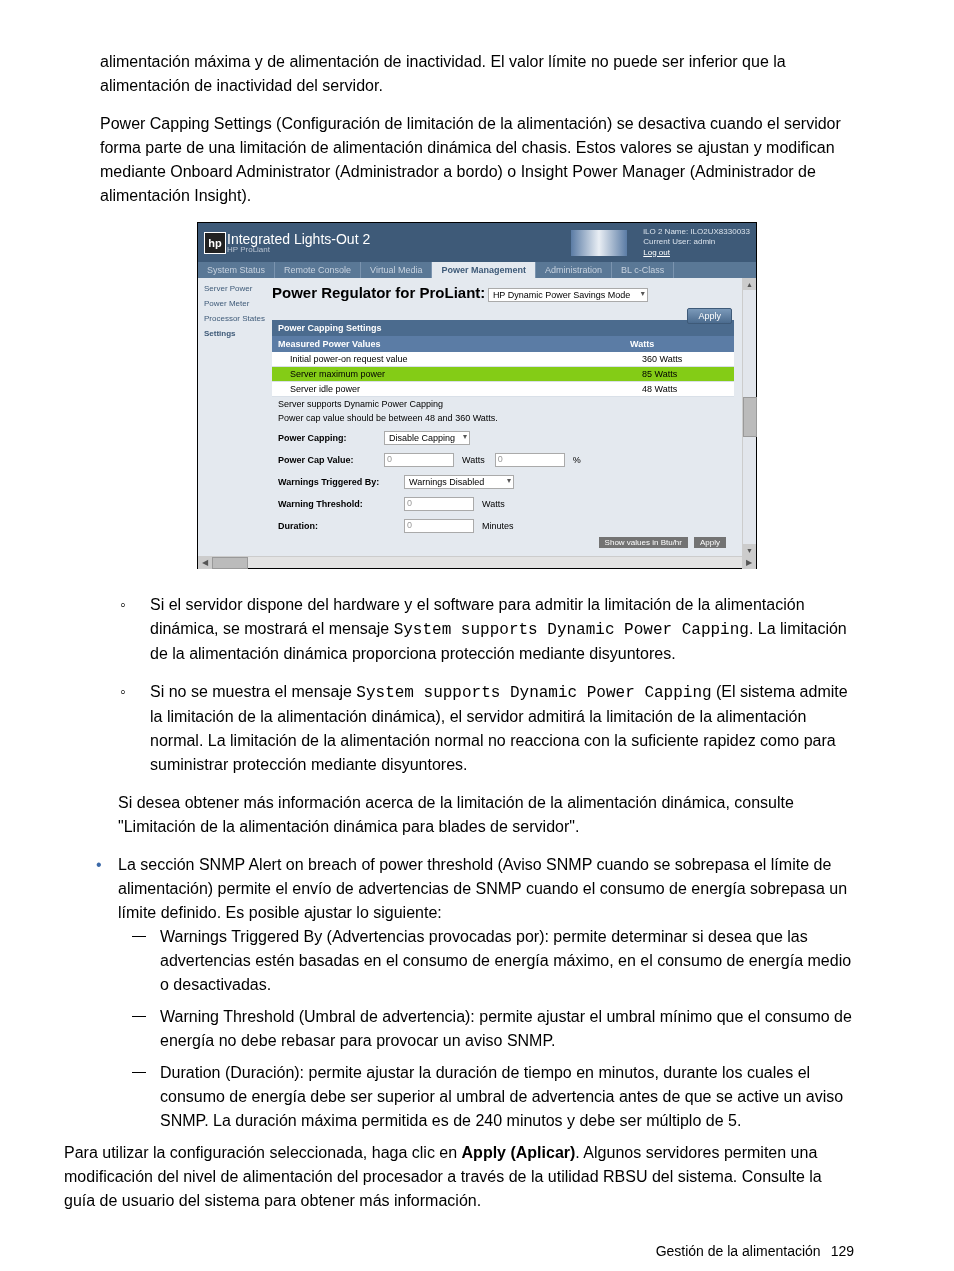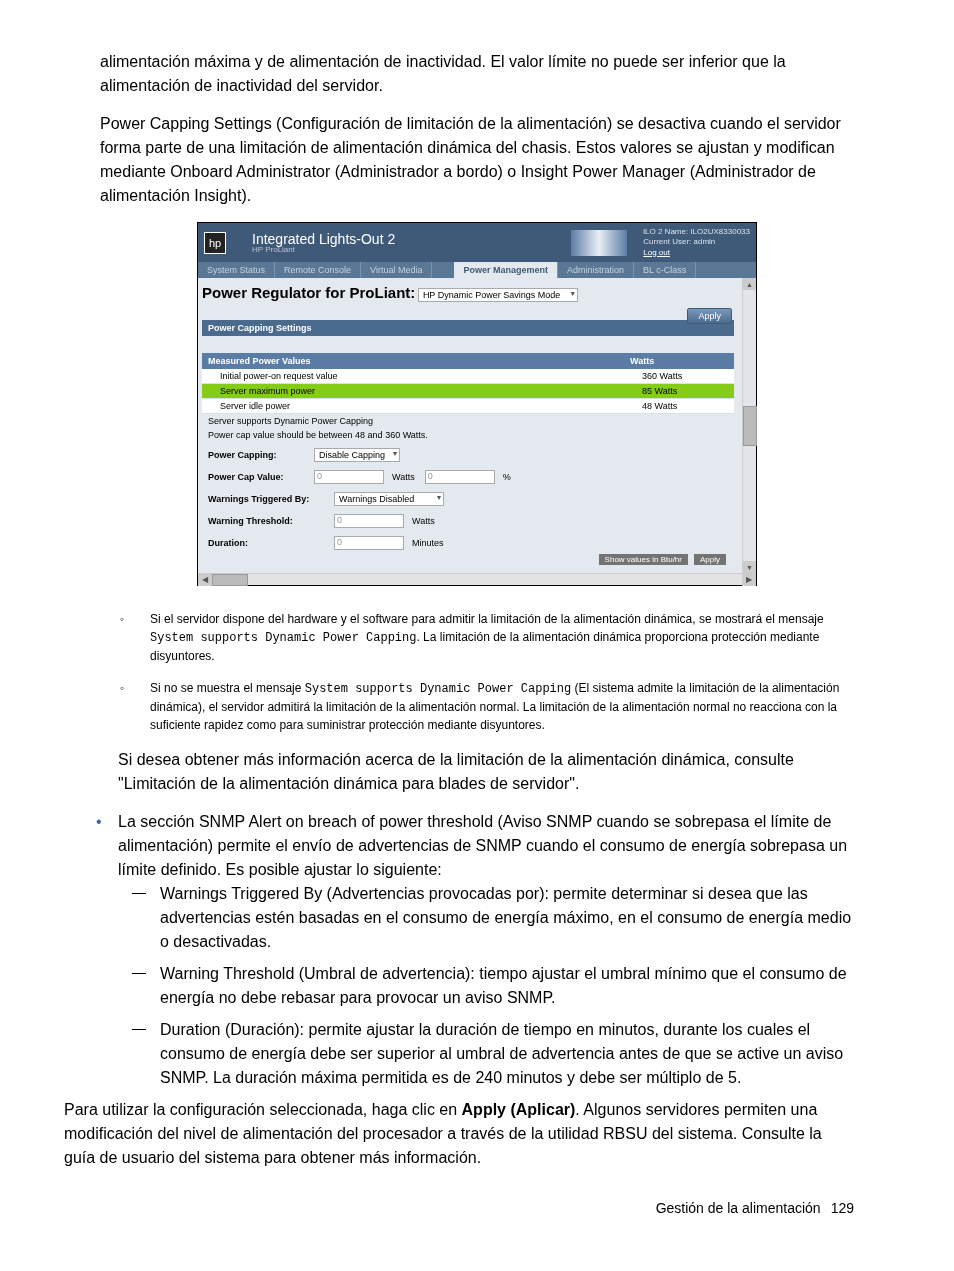--- a/index.html
+++ b/index.html
@@ -2,44 +2,44 @@
 <html><head>
 <meta charset="utf-8">
 <style>
 * { margin:0; padding:0; box-sizing:border-box; }
 body { font-family: Arial, Helvetica, sans-serif; background:#fff; width:954px; }
 .page { padding: 50px 100px 50px 100px; }
 .body-para { font-size:16px; line-height:1.5; margin-bottom:14px; color:#000; }
 
 .screenshot { width:560px; margin: 10px auto 24px auto; border:1px solid #000; background:#e4e9ef; font-family:Arial,sans-serif; font-size:9px; }
 .ss-header { background:#3e5a78; color:#fff; display:flex; align-items:center; padding:4px 6px; }
-.hp-logo { width:22px; height:22px; background:#222; border:1px solid #fff; color:#fff; display:flex; align-items:center; justify-content:center; font-size:11px; font-weight:normal; margin-right:26px; }
+.hp-logo { width:22px; height:22px; background:#222; border:1px solid #fff; color:#fff; display:flex; align-items:center; justify-content:center; font-size:11px; font-weight:bold; margin-right:1px; }
 .ss-title { font-size:14px; font-weight:normal; }
 .ss-subtitle { font-size:8px; color:#b8c3d1; }
 .ss-header-mid { flex:1; }
 .ss-header-right { text-align:left; font-size:8px; color:#d9e2ec; line-height:1.3; }
 .ss-header-right a { color:#fff; text-decoration:underline; }
 .ss-banner-img { display:inline-block; width:56px; height:26px; background:linear-gradient(90deg,#5b7ca5,#e9eef4,#5b7ca5); margin-right:16px; vertical-align:middle; }
 
 .ss-tabs { display:flex; background:#5a7896; }
 .ss-tab { padding:3px 9px; font-size:9px; color:#c7d2df; cursor:pointer; border-right:1px solid #7b94af; }
-.ss-tab.active { background:#e4e9ef; color:#3e5a78; font-weight:bold;margin-left:22px; }
+.ss-tab.active { background:#e4e9ef; color:#3e5a78; font-weight:bold; }
 
 .ss-body { display:flex; background:#e4e9ef; min-height:270px; }
 .ss-sidebar { width:70px; padding:6px 2px 6px 6px; font-size:8px; }
 .ss-sidebar a { display:block; color:#3e5a78; text-decoration:none; margin-bottom:6px; }
 .ss-sidebar a.active { font-weight:bold; }
 
 .ss-main { flex:1; padding:6px 8px 6px 4px; position:relative; }
 .ss-row-label { font-weight:bold; font-size:15px; }
 .reg-row { margin-bottom:18px; }
 .apply-btn { position:absolute; top:30px; right:10px; background:linear-gradient(#7b99b9,#4b6b8e); color:#fff; font-size:9px; padding:2px 10px; border:1px solid #3e5a78; border-radius:2px; cursor:pointer; }
 
 .section-bar { background:#4b6b8e; color:#fff; padding:3px 6px; font-size:9px; font-weight:bold; margin-top:6px; }
-.table-head { display:flex; background:#5b7ca5; color:#fff; font-size:9px; font-weight:bold;margin-top:17px; }
+.table-head { display:flex; background:#5b7ca5; color:#fff; font-size:9px; font-weight:bold; }
 .table-head > div { padding:3px 6px; }
 .th-left { flex:1; }
 .th-right { width:110px; }
 .tbl-row { display:flex; background:#fff; font-size:9px; border-bottom:1px solid #d9e0e8; }
 .tbl-row.alt { background:#84cc16; }
 .tbl-row > div { padding:2px 18px; }
 .td-left { flex:1; }
 .td-right { width:110px; }
 .note-row { padding:2px 6px; font-size:9px; background:#e4e9ef; }
 
@@ -51,21 +51,21 @@
 .unit { font-size:9px; margin:0 4px 0 2px; }
 
 .bottom-status { display:flex; justify-content:flex-end; gap:6px; padding:2px 8px; }
 .status-chip { font-size:8px; color:#fff; background:#737373; padding:1px 6px; }
 .scrollbar-x { height:12px; background:#e3e3e3; display:flex; align-items:center; border-top:1px solid #ccc; }
 .sbx-btn { width:14px; height:12px; background:#ccc; font-size:8px; display:flex; align-items:center; justify-content:center; color:#555; }
 .sbx-track { flex:1; position:relative; height:12px; }
 .sbx-thumb { position:absolute; left:0; top:0; width:36px; height:12px; background:#bbb; border:1px solid #999; }
 
 ul.circ { list-style:none; padding-left:50px; }
-ul.circ > li { position:relative; padding-left:0; margin-bottom:14px; font-size:12px; line-height:1.5; }
+ul.circ > li { position:relative; padding-left:0; margin-bottom:14px; font-size:16px; line-height:1.5; }
 ul.circ > li::before { content:"◦"; position:absolute; left:-30px; top:0; }
 ul.dot { list-style:none; padding-left:18px; }
 ul.dot > li { position:relative; padding-left:0; margin-bottom:0; font-size:16px; line-height:1.5; }
 ul.dot > li::before { content:"•"; position:absolute; left:-22px; top:0; color:#3b69a8; font-size:16px; }
 ul.dash { list-style:none; padding-left:42px; }
 ul.dash > li { position:relative; padding-left:0; margin-bottom:8px; font-size:16px; line-height:1.5; }
 ul.dash > li::before { content:"—"; position:absolute; left:-28px; top:0; font-size:14px; }
 code, .mono { font-family:"Courier New",monospace; }
 .footer { display:flex; justify-content:flex-end; gap:10px; font-size:14px; margin-top:30px; }
 .scroll-right { width:14px; background:#e2e6ec; border-left:1px solid #ccc; display:flex; flex-direction:column; }
@@ -100,20 +100,26 @@
     <div class="ss-tabs">
       <div class="ss-tab">System Status</div>
       <div class="ss-tab">Remote Console</div>
       <div class="ss-tab">Virtual Media</div>
       <div class="ss-tab active">Power Management</div>
       <div class="ss-tab">Administration</div>
       <div class="ss-tab">BL c-Class</div>
     </div>
 
     <div class="ss-body">
+      <div class="ss-sidebar">
+        <a href="#">Server Power</a>
+        <a href="#">Power Meter</a>
+        <a href="#">Processor States</a>
+        <a href="#" class="active">Settings</a>
+      </div>
       <div class="ss-main">
         <div class="reg-row">
           <span class="ss-row-label">Power Regulator for ProLiant:</span>
           <span class="fake-select" style="min-width:160px">HP Dynamic Power Savings Mode</span>
         </div>
         <span class="apply-btn">Apply</span>
 
         <div class="section-bar">Power Capping Settings</div>
         <div class="table-head">
           <div class="th-left">Measured Power Values</div>
@@ -192,21 +198,21 @@
     </li>
   </ul>
 
   <p class="body-para" style="padding-left:18px;">Si desea obtener más información acerca de la limitación de la alimentación dinámica, consulte "Limitación de la alimentación dinámica para blades de servidor".</p>
 
   <ul class="dot">
     <li>
       <span>La sección SNMP Alert on breach of power threshold (Aviso SNMP cuando se sobrepasa el límite de alimentación) permite el envío de advertencias de SNMP cuando el consumo de energía sobrepasa un límite definido. Es posible ajustar lo siguiente:</span>
       <ul class="dash">
         <li>Warnings Triggered By (Advertencias provocadas por): permite determinar si desea que las advertencias estén basadas en el consumo de energía máximo, en el consumo de energía medio o desactivadas.</li>
-        <li>Warning Threshold (Umbral de advertencia): tiempo ajustar el umbral mínimo que el consumo de energía no debe rebasar para provocar un aviso SNMP.</li>
+        <li>Warning Threshold (Umbral de advertencia): permite ajustar el umbral mínimo que el consumo de energía no debe rebasar para provocar un aviso SNMP.</li>
         <li>Duration (Duración): permite ajustar la duración de tiempo en minutos, durante los cuales el consumo de energía debe ser superior al umbral de advertencia antes de que se active un aviso SNMP. La duración máxima permitida es de 240 minutos y debe ser múltiplo de 5.</li>
       </ul>
     </li>
   </ul>
 
   <p class="body-para" style="margin-left:-36px;">
     <span>Para utilizar la configuración seleccionada, haga clic en </span><b>Apply (Aplicar)</b><span>. Algunos servidores permiten una modificación del nivel de alimentación del procesador a través de la utilidad RBSU del sistema. Consulte la guía de usuario del sistema para obtener más información.</span>
   </p>
 
   <div class="footer">

